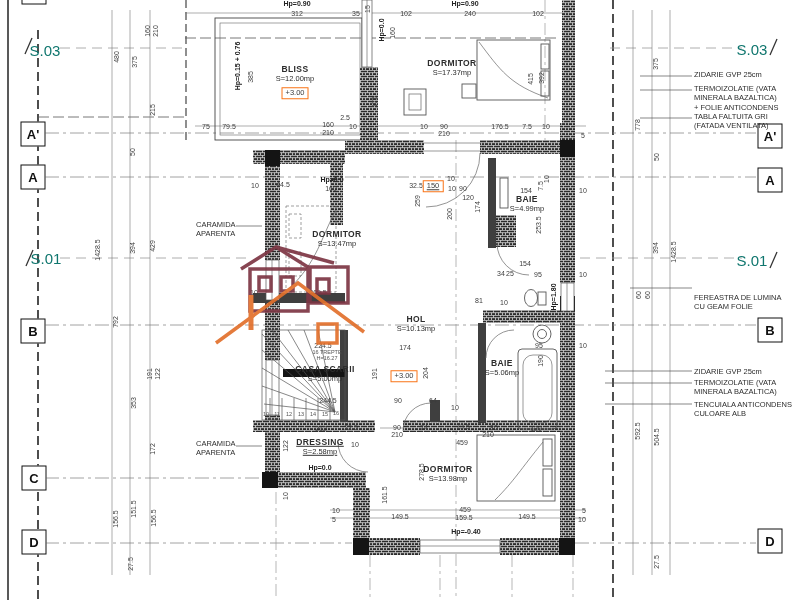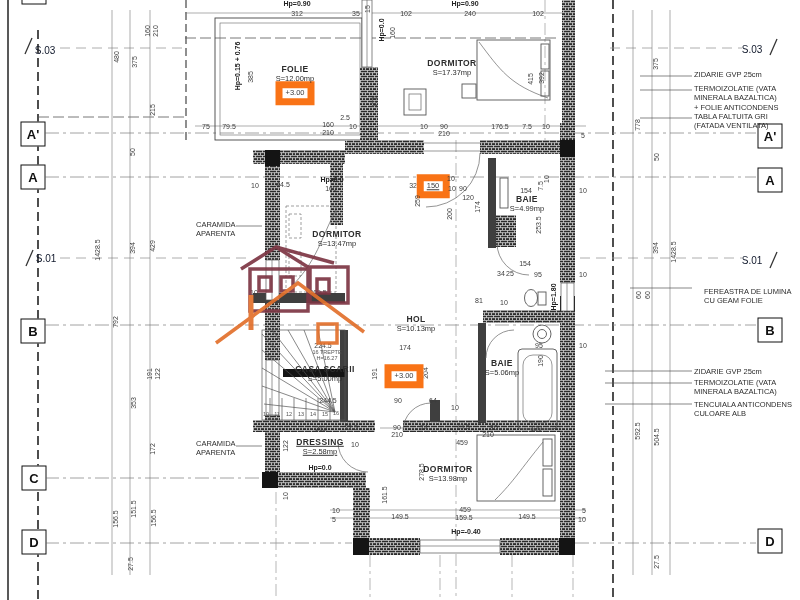--- a/index.html
+++ b/index.html
@@ -5,28 +5,28 @@
   html,body{margin:0;padding:0;background:#888;}
   #sheet{position:relative;width:800px;height:600px;background:#ffffff;overflow:hidden;
          font-family:"Liberation Sans",sans-serif;color:#333;}
   #geom{position:absolute;left:0;top:0;z-index:1;}
   .layer{position:absolute;left:0;top:0;width:100%;height:100%;z-index:3;pointer-events:none;}
   .lbl{position:absolute;font-size:7px;color:#3c3c3c;white-space:nowrap;
        transform:translate(-50%,-50%);line-height:1;z-index:3;}
   .lbl.rot{transform:translate(-50%,-50%) rotate(-90deg);}
   .lbl.b{font-weight:bold;color:#222;}
   .lbl.tiny{font-size:5.5px;color:#555;}
-  .lbl.box{border:7px solid #f97316;background:#fff;padding:1px 3px;font-size:7.5px;}
+  .lbl.box{border:1px solid #f97316;background:#fff;padding:1px 3px;font-size:7.5px;}
   .room{position:absolute;transform:translate(-50%,-50%);text-align:center;white-space:nowrap;z-index:5;}
   .room .rn{font-weight:bold;font-size:8.5px;letter-spacing:.4px;color:#2d2d2d;line-height:1.15;}
   .room .ra{font-size:7.5px;color:#2d2d2d;line-height:1.15;}
   .bubble{position:absolute;width:23px;height:23px;border:1.6px solid #111;background:#fff;
           transform:translate(-50%,-50%);display:flex;align-items:center;justify-content:center;
           font-weight:bold;font-size:13px;color:#111;z-index:4;}
-  .section-lbl{position:absolute;transform:translate(-50%,-50%);font-size:10px;color:#0f172a;z-index:4;}
+  .section-lbl{position:absolute;transform:translate(-50%,-50%);font-size:15px;color:#0f766e;z-index:4;}
   .ann{position:absolute;font-size:7.5px;line-height:1.25;color:#2d2d2d;z-index:4;white-space:nowrap;}
   #watermark{position:absolute;left:366px;top:246px;z-index:6;pointer-events:none;opacity:.82;color:#4a4a4a;}
   #wm1{font-size:82px;line-height:.95;transform:scaleX(.72);transform-origin:left top;letter-spacing:1px;}
   #wm2{font-size:60px;line-height:1;transform:scaleX(.72);transform-origin:left top;margin-top:-6px;letter-spacing:1px;}
   #logo{position:absolute;left:214px;top:233px;z-index:6;pointer-events:none;opacity:.92;}
 </style>
 </head>
 <body>
 
 <div id="sheet">
@@ -341,21 +341,21 @@
       <span class="lbl" style="left: 336px; top: 510px;">10</span>
       <span class="lbl" style="left: 334px; top: 519px;">5</span>
       <span class="lbl" style="left: 584px; top: 510px;">5</span>
       <span class="lbl" style="left: 582px; top: 519px;">10</span>
       <span class="lbl b" style="left: 466px; top: 531px;">Hp=-0.40</span>
       <span class="lbl box" style="left: 295px; top: 93px;">+3.00</span>
       <span class="lbl box" style="left: 404px; top: 376px;">+3.00</span>
     </div>
   <div id="rooms-layer" class="layer">
       <div class="room" style="left: 295px; top: 74px;">
-        <div class="rn">FOLIE</div>
+        <div class="rn">BLISS</div>
         <div class="ra">S=12.00mp</div>
       </div>
       <div class="room" style="left: 452px; top: 68px;">
         <div class="rn">DORMITOR</div>
         <div class="ra">S=17.37mp</div>
       </div>
       <div class="room" style="left: 337px; top: 239px;">
         <div class="rn">DORMITOR</div>
         <div class="ra">S=13.47mp</div>
       </div>
@@ -416,21 +416,21 @@
       </div>
       <div class="ann right" style="left: 694px; top: 84px;">
         <div>TERMOIZOLATIE (VATA</div>
         <div>MINERALA BAZALTICA)</div>
         <div>+ FOLIE ANTICONDENS</div>
       </div>
       <div class="ann right" style="left: 694px; top: 112px;">
         <div>TABLA FALTUITA GRI</div>
         <div>(FATADA VENTILATA)</div>
       </div>
-      <div class="ann right" style="left: 694px; top: 287px; margin-left: 10px;">
+      <div class="ann right" style="left: 694px; top: 293px;">
         <div>FEREASTRA DE LUMINA</div>
         <div>CU GEAM FOLIE</div>
       </div>
       <div class="ann right" style="left: 694px; top: 367px;">
         <div>ZIDARIE GVP 25cm</div>
       </div>
       <div class="ann right" style="left: 694px; top: 378px;">
         <div>TERMOIZOLATIE (VATA</div>
         <div>MINERALA BAZALTICA)</div>
       </div>

